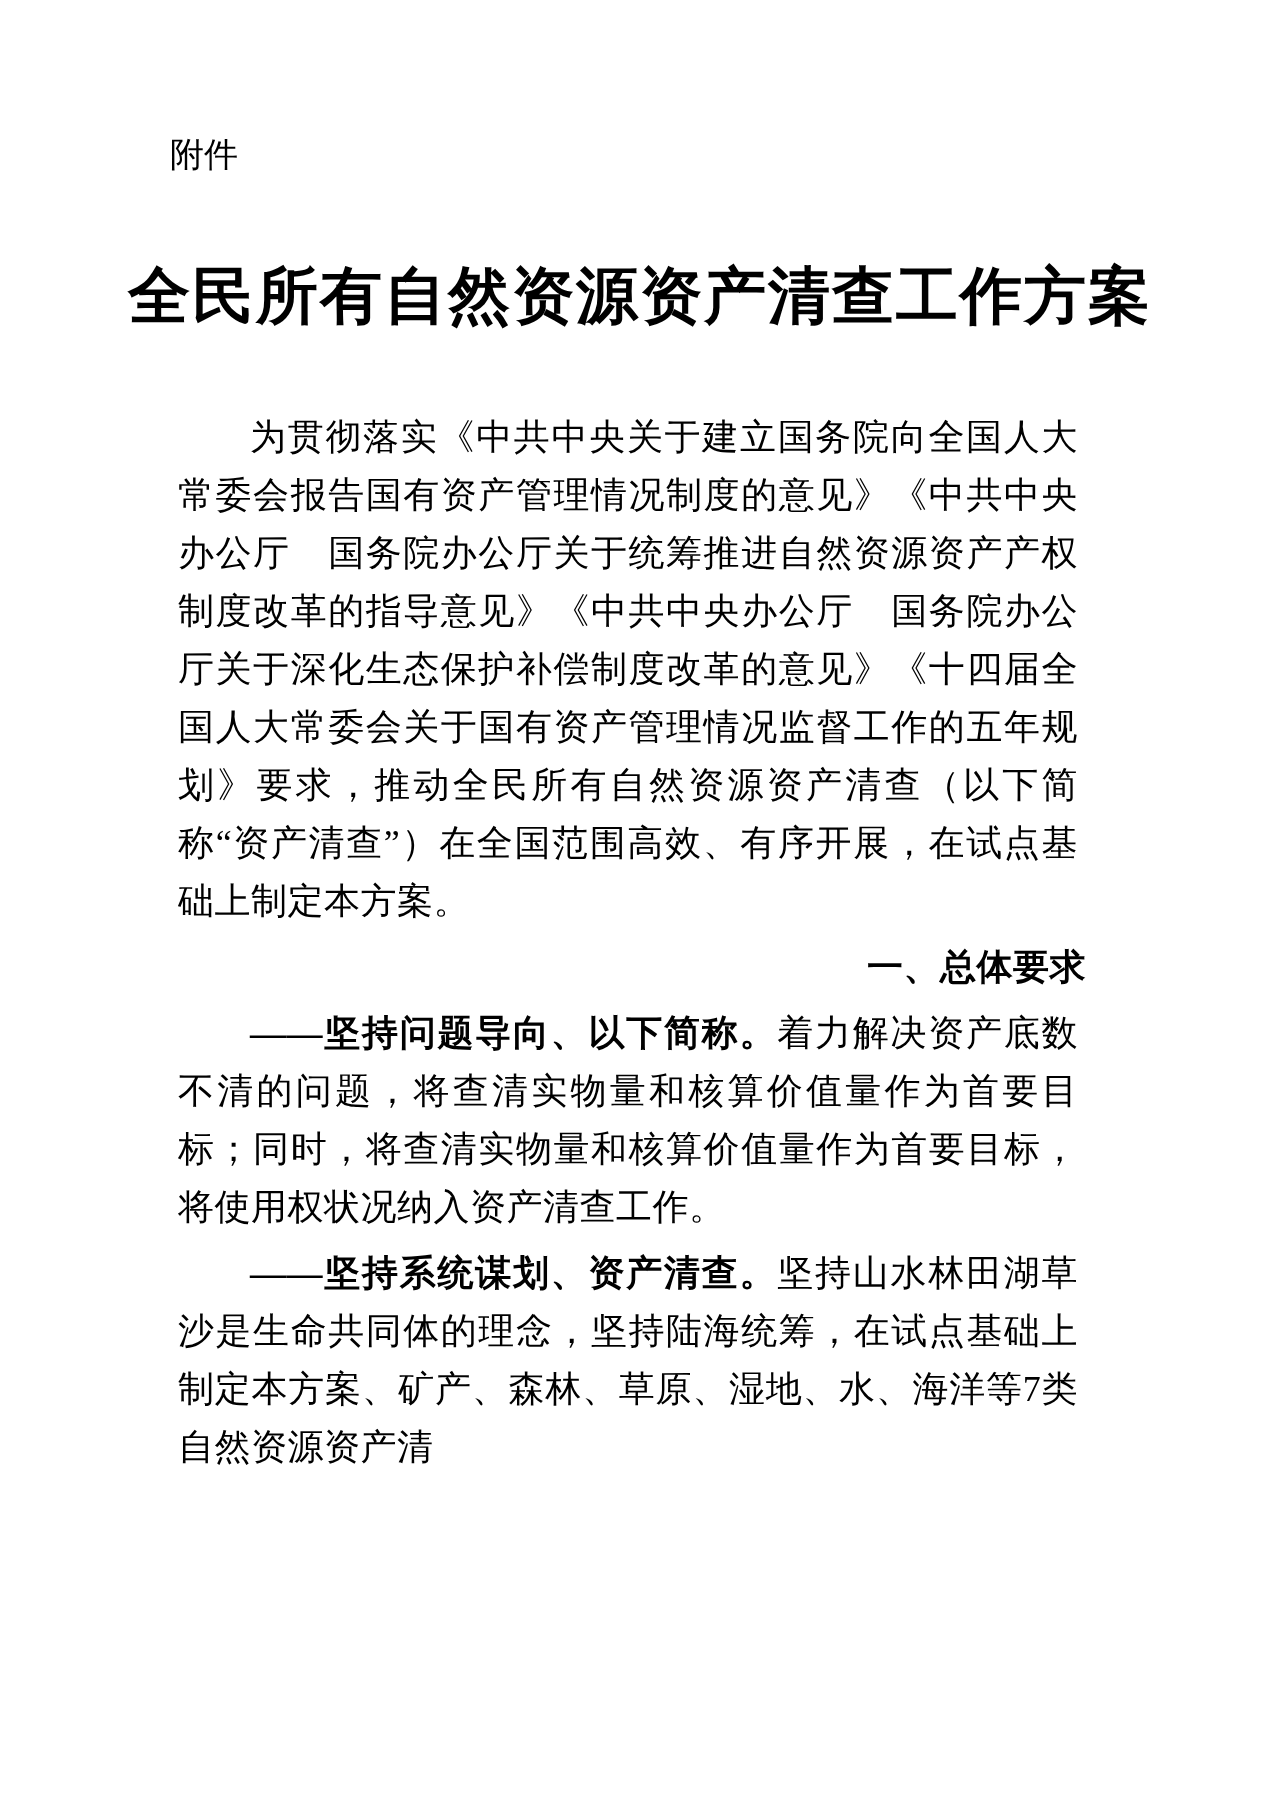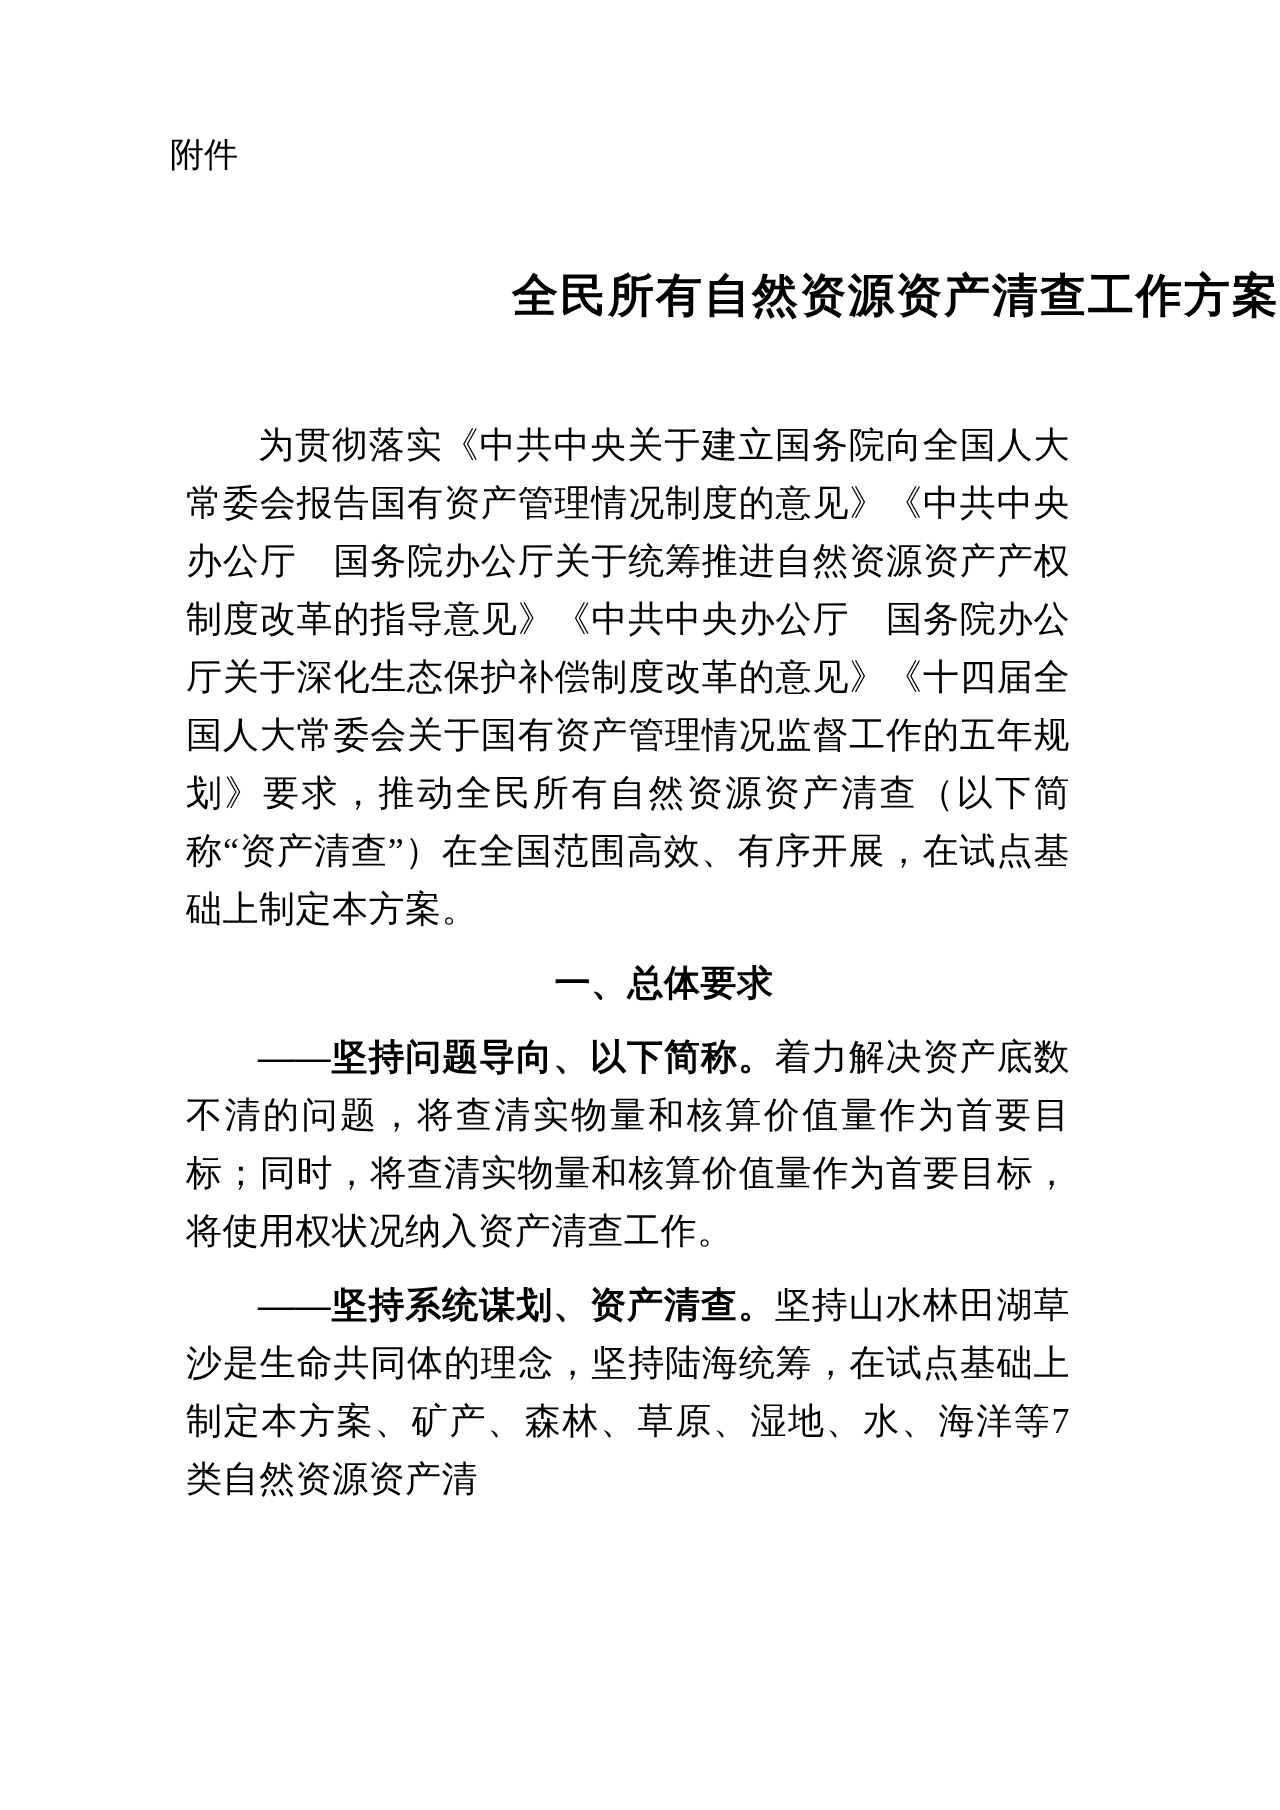--- a/index.html
+++ b/index.html
@@ -24,50 +24,50 @@
     font-size: 34px;
     line-height: 40px;
     font-weight: 500;
   }
   .doc-title {
     position: absolute;
     top: 268px;
     left: 0;
     width: 100%;
     margin: 0;
-    text-align: right;
+    text-align: center;
     font-family: "Liberation Serif", "DejaVu Serif", serif;
-    font-size: 46px;
+    font-size: 62px;
     line-height: 56px;
     font-weight: bold;
     letter-spacing: 2px;
   }
   .doc-body {
     position: absolute;
     top: 400px;
     left: 170px;
     width: 916px;
     font-size: 36px;
     line-height: 58px;
     text-align: justify;
     text-justify: inter-ideograph;
     letter-spacing: 0.5px;
   }
   .para {
-    margin: 16px;
+    margin: 8px;
     text-indent: 2em;
   }
   .section-heading {
     margin: 0;
     font-family: "Liberation Sans", "DejaVu Sans", sans-serif;
     font-size: 36px;
     line-height: 58px;
     font-weight: bold;
     text-indent: 2em;
-    text-align: center;
+    text-align: right;
     letter-spacing: 0.5px;
   }
   .lead-bold {
     font-weight: bold;
   }
   .page-number {
     position: absolute;
     top: 1660px;
     left: 0;
     width: 100%;

